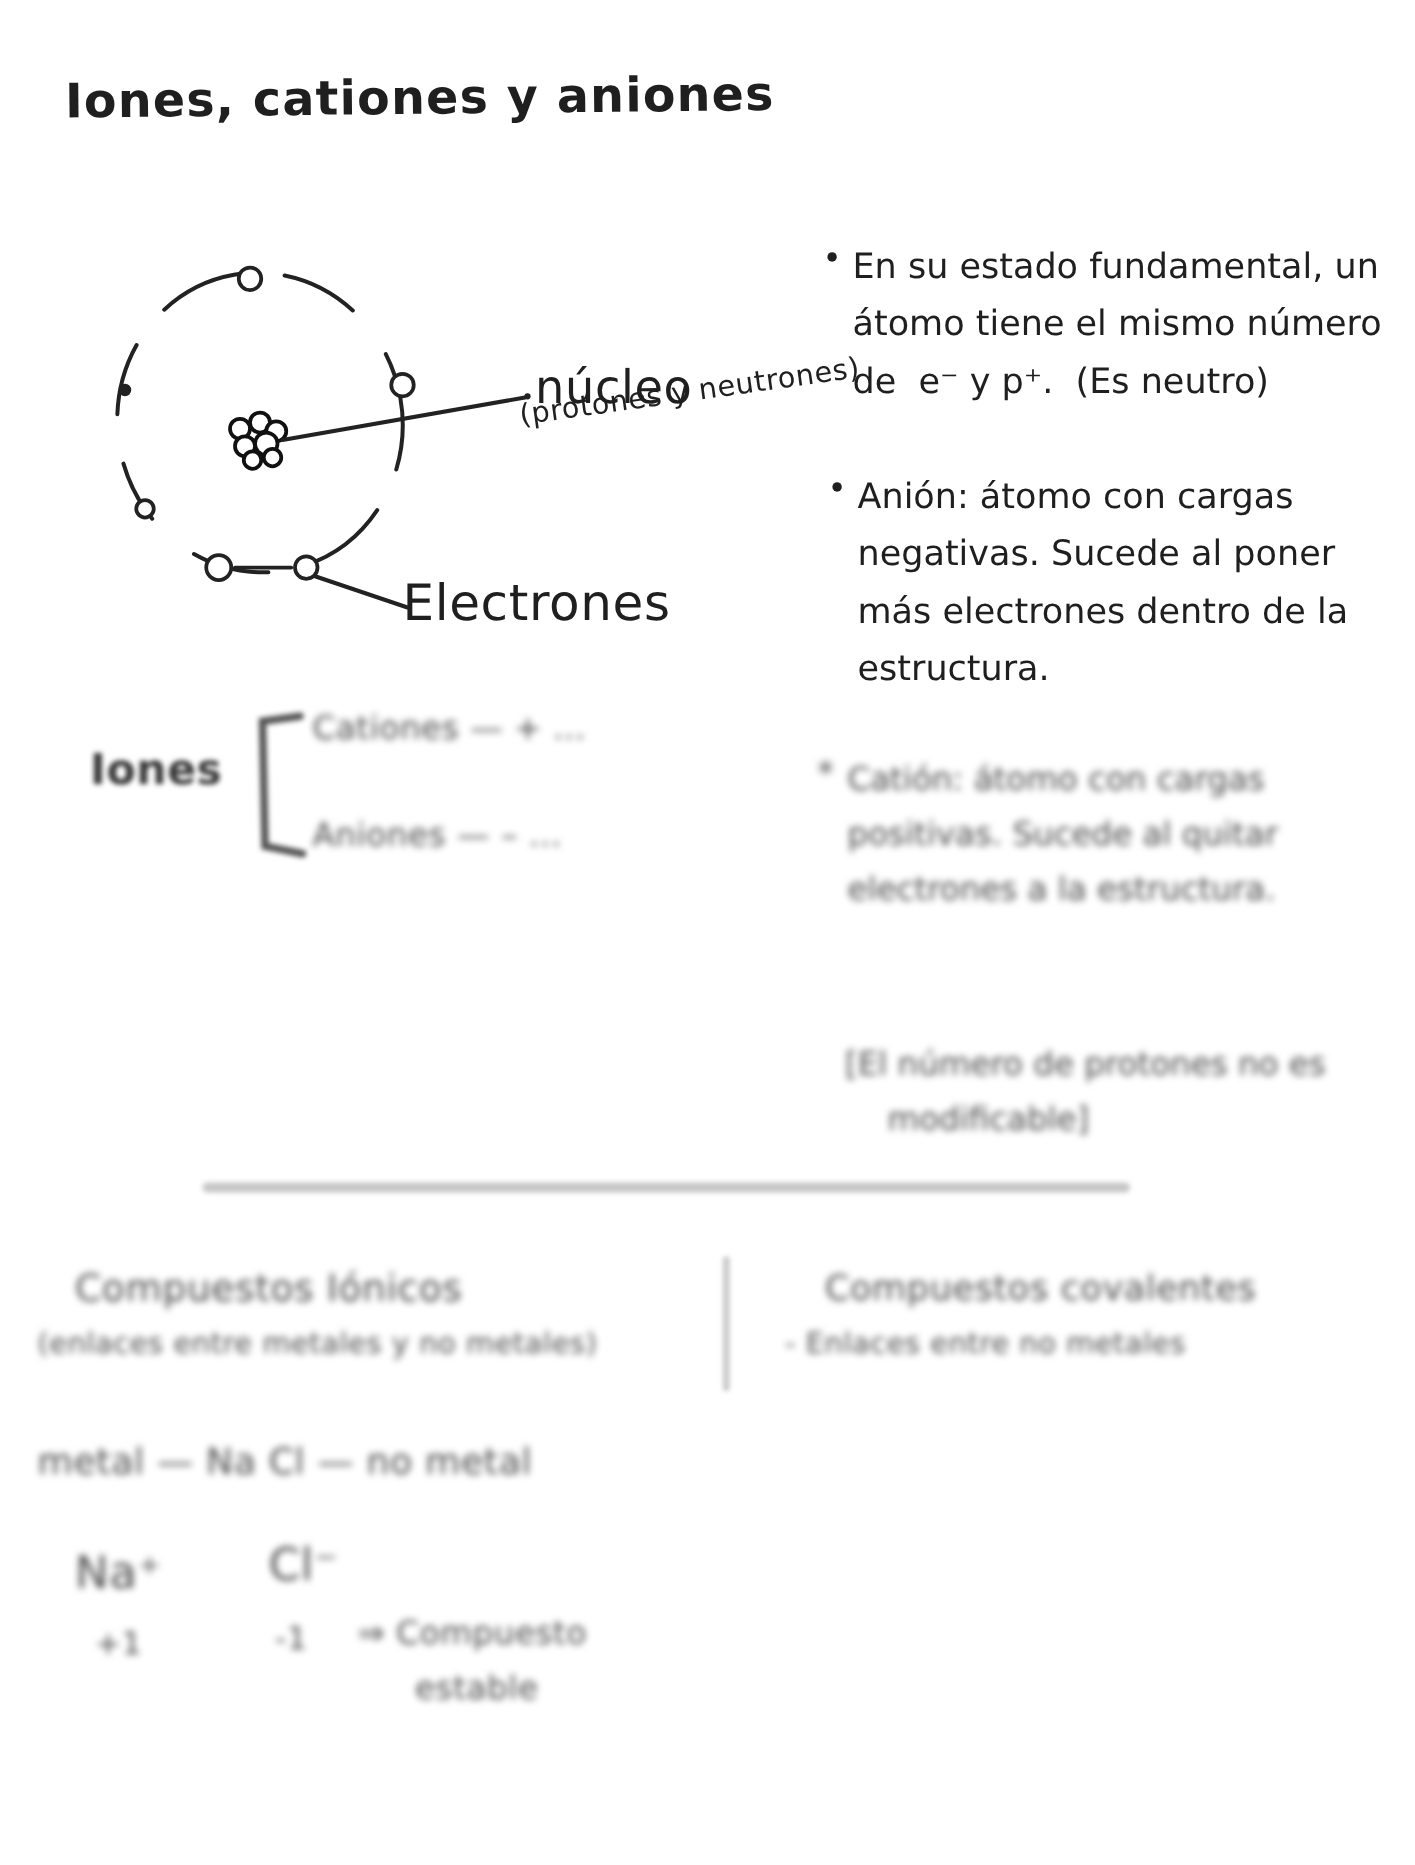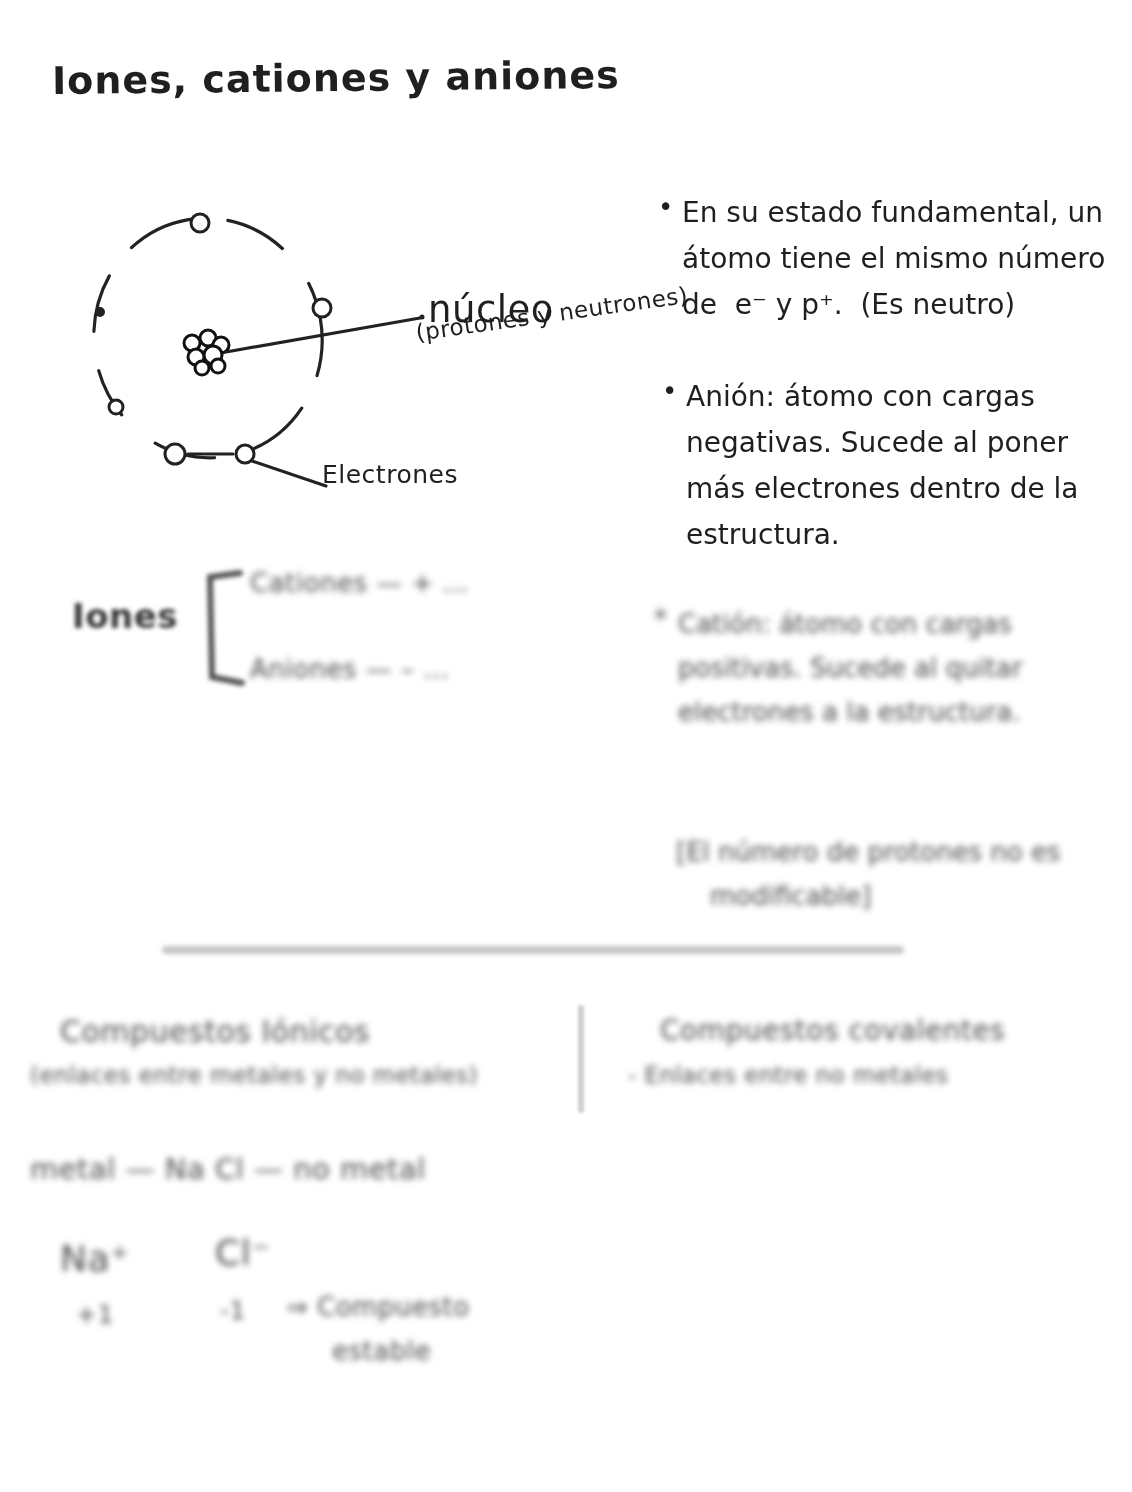--- a/index.html
+++ b/index.html
@@ -4,21 +4,21 @@
 <style>
   html,body{margin:0;padding:0;}
   body{
     width:1132px;height:1492px;background:#ffffff;position:relative;
     font-family:"DejaVu Sans", sans-serif;color:#1f1f1f;overflow:hidden;
   }
   .abs{position:absolute;}
   .hand{letter-spacing:0.5px;}
   .title{font-size:38px;font-weight:600;transform:rotate(-0.6deg);letter-spacing:1px;}
   .label-md{font-size:37px;}
-  .label-lg{font-size:25px;}
+  .label-lg{font-size:40px;}
   .bullet-block{width:470px;}
   .bullet-block .marker{position:absolute;left:-24px;top:2px;font-size:26px;}
   .line{white-space:pre-wrap;font-size:28px;line-height:46px;}
   .line-sm{white-space:pre-wrap;font-size:26px;line-height:44px;}
   .blurry{filter:blur(3px);color:#4a4a4a;}
   .blurry2{filter:blur(2.2px);color:#383838;}
   .divider-h{background:#c6c6c6;border-radius:4px;filter:blur(2px);}
   .divider-v{background:#cfcfcf;border-radius:3px;filter:blur(1.5px);}
   svg{display:block;}
   .rot-sub{transform:rotate(-8deg);transform-origin:left top;}

